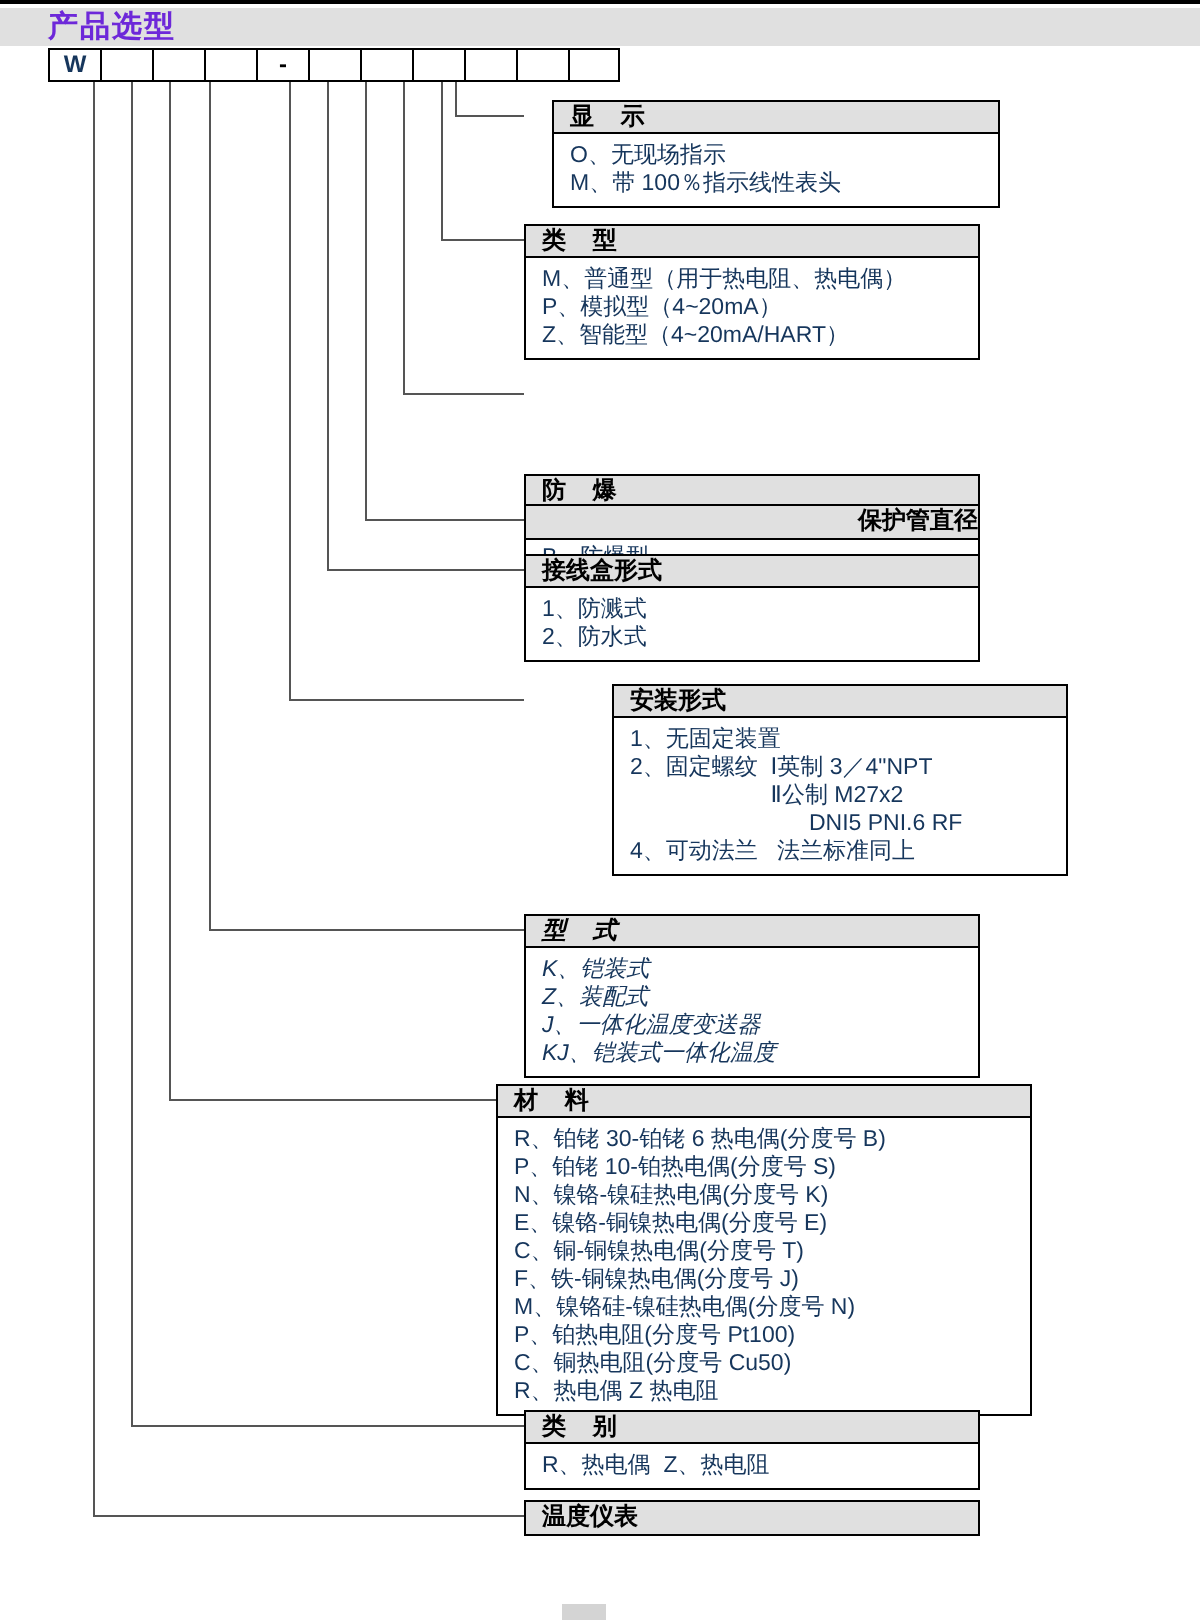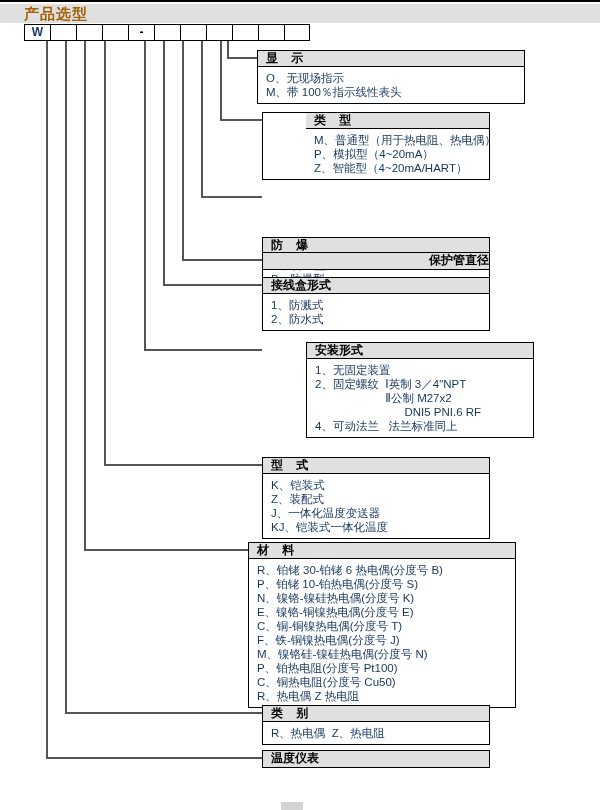--- a/index.html
+++ b/index.html
@@ -14,21 +14,21 @@
   .top-rule{position:absolute;left:0;top:0;width:600px;height:2px;background:#000;}
 
   
   .title-band{
     position:absolute;left:0;top:4px;width:600px;height:19px;
     background:#e0e0e0;
   }
   .title-band .title-text{
     position:absolute;left:24px;top:0px;
     font-size:15px;font-weight:bold;line-height:19px;
-    letter-spacing:1px;color:#a16207;
+    letter-spacing:1px;color:#6d28d9;
   }
 
   
   .code-row{position:absolute;left:24px;top:24px;height:17px;display:flex;}
   .code-cell{
     width:26px;height:17px;box-sizing:border-box;
     border:1px solid #000;border-right:none;
     font-size:12px;line-height:15px;text-align:center;
     font-weight:bold;background:#fff;color:#16365c;
   }
@@ -109,29 +109,29 @@
       <path d="M105 41 L105 465 L262 465"></path>
 
       <path d="M85 41 L85 550 L262 550"></path>
 
       <path d="M66 41 L66 713 L262 713"></path>
 
       <path d="M47 41 L47 758 L262 758"></path>
     </g>
   </svg>
 
-  <div class="info-box" style="left:257px;top:50px;width:268px;">
+  <div class="info-box" style="left:276px;top:50px;width:224px;">
     <div class="info-head">显    示</div>
     <div class="info-body">
       <div class="ln">O、无现场指示</div>
       <div class="ln">M、带 100％指示线性表头</div>
     </div>
   </div>
 
-  <div class="info-box" style="left:262px;top:112px;width:228px;padding-left:43px;">
+  <div class="info-box" style="left:262px;top:112px;width:228px;">
     <div class="info-head">类    型</div>
     <div class="info-body">
       <div class="ln">M、普通型（用于热电阻、热电偶）</div>
       <div class="ln">P、模拟型（4~20mA）</div>
       <div class="ln">Z、智能型（4~20mA/HART）</div>
     </div>
   </div>
 
   <div class="info-box" style="left:262px;top:189px;width:228px;margin-top:48px;">
     <div class="info-head">防    爆</div>
@@ -157,21 +157,21 @@
     <div class="info-head">安装形式</div>
     <div class="info-body">
       <div class="ln">1、无固定装置</div>
       <div class="ln">2、固定螺纹  Ⅰ英制 3／4"NPT</div>
       <div class="ln">                      Ⅱ公制 M27x2</div>
       <div class="ln">                            DNI5 PNI.6 RF</div>
       <div class="ln">4、可动法兰   法兰标准同上</div>
     </div>
   </div>
 
-  <div class="info-box" style="left:262px;top:457px;width:228px;">
+  <div class="info-box" style="left:262px;top:457px;width:228px;font-style:italic;">
     <div class="info-head">型    式</div>
     <div class="info-body">
       <div class="ln">K、铠装式</div>
       <div class="ln">Z、装配式</div>
       <div class="ln">J、一体化温度变送器</div>
       <div class="ln">KJ、铠装式一体化温度</div>
     </div>
   </div>
 
   <div class="info-box" style="left:248px;top:542px;width:268px;">

